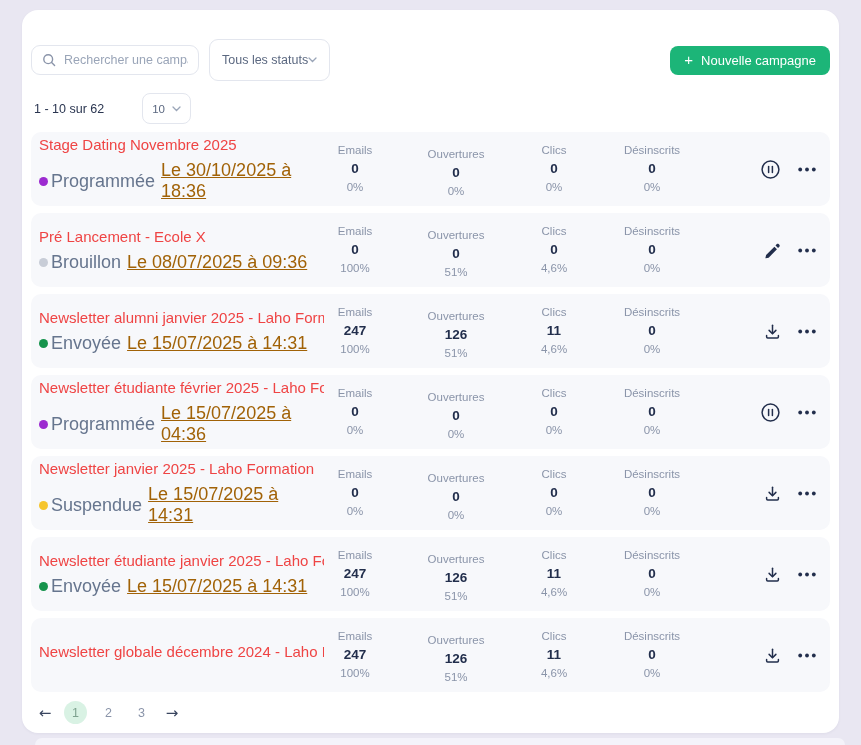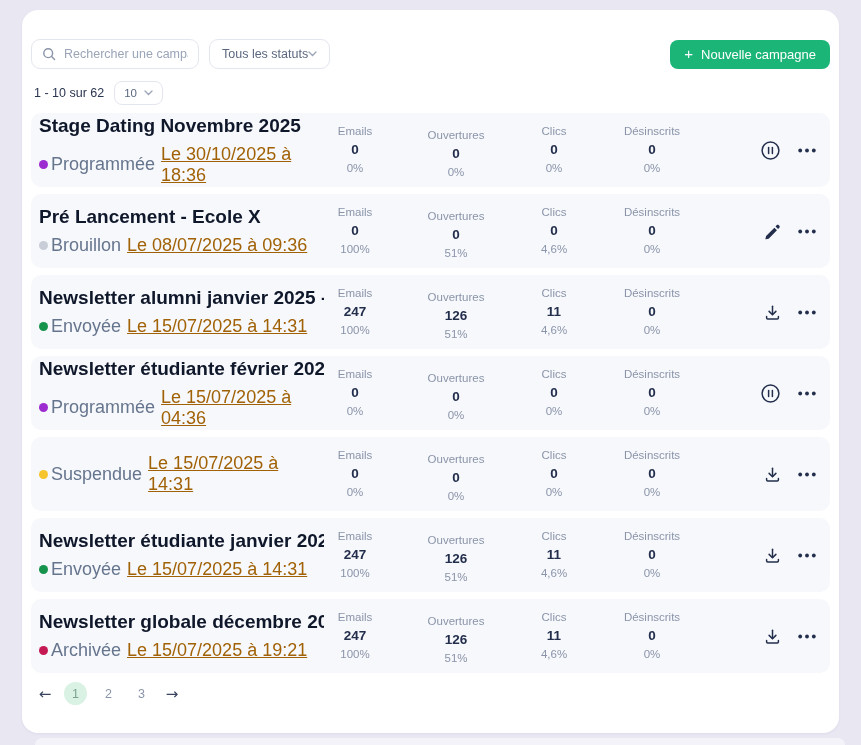--- a/index.html
+++ b/index.html
@@ -38,21 +38,21 @@
   .search-box svg { flex: 0 0 auto; }
   .search-box input {
     border: none; outline: none; width: 100%;
     font-size: 12.5px; color: #44506A;
     font-family: "Liberation Sans", sans-serif;
     background: transparent;
   }
   .search-box input::placeholder { color: #9AA5B8; }
   .select-pill {
     display: flex; align-items: center; gap: 0;
-    height: 30px; border: 1px solid #E3E6EE; border-radius: 9px;
+    height: 42px; border: 1px solid #E3E6EE; border-radius: 9px;
     padding: 0 12px; background: #fff;
     font-size: 12.5px; color: #5B6880; cursor: pointer;
   }
   .new-campaign-btn {
     margin-left: auto;
     background: var(--accent, #1CB578);
     color: #fff; border: none; border-radius: 8px;
     height: 29px; padding: 0 14px;
     font-size: 13px; font-family: "Liberation Sans", sans-serif;
     display: flex; align-items: center; gap: 8px;
@@ -62,34 +62,34 @@
   
   .results-bar {
     display: flex; align-items: center; gap: 10px;
     margin: 12px 0 8px 3px;
     font-size: 12.5px; color: #2A3550;
   }
   .range-bold { font-weight: 400; }
   .per-page {
     display: flex; align-items: center; gap: 7px;
     border: 1px solid #E3E6EE; border-radius: 8px;
-    height: 24px; padding: 0 9px;
-    font-size: 11.5px; color: #5B6880; background: #fff; cursor: pointer;
+    height: 31px; padding: 0 9px;
+    font-size: 11.5px; color: #5B6880; background: #fff; cursor: pointer; margin-left: 28px;
   }
   
   .campaign-row {
     height: 74px; background: #F7F8FB; border-radius: 10px;
     margin-bottom: 7px;
     display: flex; align-items: center;
     padding: 0 12px 0 8px;
     cursor: pointer;
   }
   .row-main { flex: 1; min-width: 0; }
   .row-title {
-    font-size: 19px; font-weight: 700; color: #0f172a;
+    font-size: 15px; font-weight: 400; color: #ef4444;
     margin-bottom: 7px; white-space: nowrap; overflow: hidden;
   }
   .row-meta { display: flex; align-items: center; gap: 3px; font-size: 18px; color: #66758E; }
   .status-dot { width: 9px; height: 9px; border-radius: 50%; flex: 0 0 auto; }
   .row-date { color: #a16207; margin-left: 3px; text-decoration: underline; }
   .row-stats { display: flex; align-items: center; gap: 26px; margin-right: 46px; }
   .stat { text-align: center; line-height: 1.5; }
   .stat-0 { width: 62px; } .stat-1 { width: 88px; margin-top: 8px; } .stat-2 { width: 56px; } .stat-3 { width: 88px; }
   .stat-label, .stat-percent { font-size: 11.5px; color: #8A94A9; }
   .stat-value { font-size: 13.5px; font-weight: 700; color: #222E4C; }
@@ -365,20 +365,21 @@
           <circle cx="2.2" cy="2.5" r="1.9"></circle>
               <circle cx="9" cy="2.5" r="1.9"></circle>
               <circle cx="15.8" cy="2.5" r="1.9"></circle>
         </svg>
       </button>
     </div>
   </div>
 
   <div class="campaign-row">
     <div class="row-main">
+      <div class="row-title">Newsletter janvier 2025 - Laho Formation</div>
       <div class="row-meta">
         <span class="status-dot" style="background: rgb(246, 197, 45);"></span>
         <span>Suspendue</span>
         <span class="row-date">Le 15/07/2025 à 14:31</span>
       </div>
     </div>
     <div class="row-stats">
   <div class="stat stat-0">
     <div class="stat-label">Emails</div>
     <div class="stat-value">0</div>
@@ -471,25 +472,20 @@
               <circle cx="9" cy="2.5" r="1.9"></circle>
               <circle cx="15.8" cy="2.5" r="1.9"></circle>
         </svg>
       </button>
     </div>
   </div>
 
   <div class="campaign-row">
     <div class="row-main">
       <div class="row-title">Newsletter globale décembre 2024 - Laho Formation</div>
-      <div class="row-meta">
-        <span class="status-dot" style="background: rgb(196, 25, 82);"></span>
-        <span>Archivée</span>
-        <span class="row-date">Le 15/07/2025 à 19:21</span>
-      </div>
     </div>
     <div class="row-stats">
   <div class="stat stat-0">
     <div class="stat-label">Emails</div>
     <div class="stat-value">247</div>
     <div class="stat-percent">100%</div>
   </div>
 
   <div class="stat stat-1">
     <div class="stat-label">Ouvertures</div>

